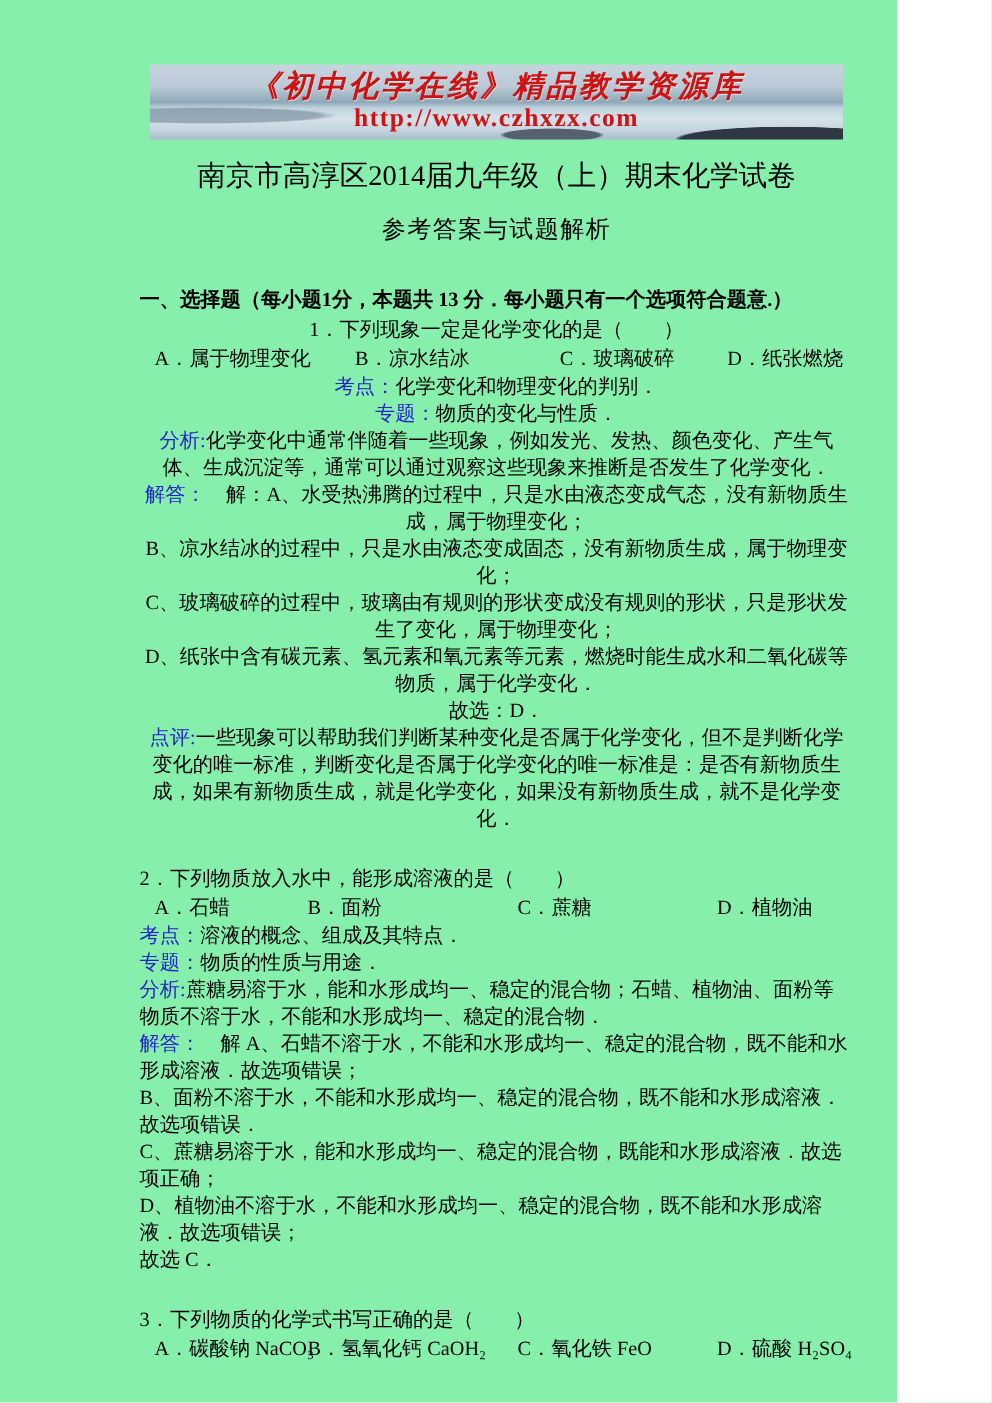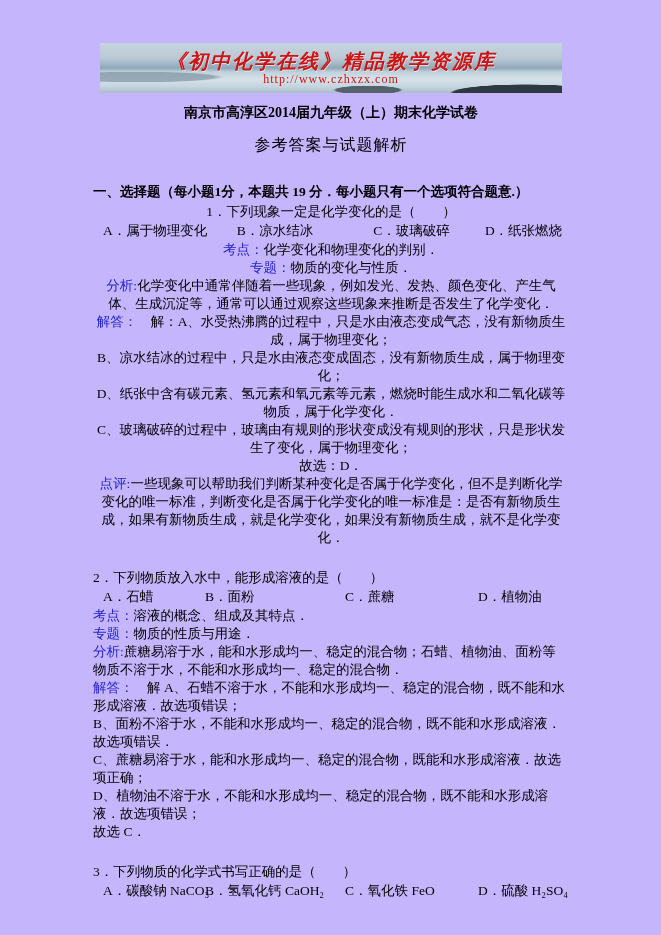--- a/index.html
+++ b/index.html
@@ -1,19 +1,19 @@
 <!DOCTYPE html>
 <html style="--banner-red: #cc1414; --label-blue: #2424c8;"><head>
 <meta charset="utf-8">
 <style>
   html,body{margin:0;padding:0;background:#ffffff;}
   .page{
     position:relative;
-    width:661px;height:935px;
-    background:#c4b5fd;
+    width:598px;height:935px;
+    background:#86efac;
     overflow:hidden;
     font-family:"Liberation Serif","DejaVu Serif",serif;
     color:#000;
   }
   
   .banner{
     position:absolute;left:100px;top:43px;
     width:462px;height:50px;
   }
   .banner-art{
@@ -31,33 +31,33 @@
   }
   .banner-title{
     color:var(--banner-red,#cc1414);
     font-weight:bold;font-style:italic;
     font-size:20px;letter-spacing:2px;
     text-shadow:0.5px 0.5px 0 rgba(255,255,255,.6);
     white-space:nowrap;
   }
   .banner-url{
     color:var(--banner-red,#cc1414);
-    font-weight:normal;
-    font-size:12px;letter-spacing:1px;
+    font-weight:bold;
+    font-size:17px;letter-spacing:1px;
     margin-top:1px;
     text-decoration:none;
     white-space:nowrap;
   }
   
   .content{
     position:absolute;left:93px;top:96px;width:476px;
   }
   .doc-title{
     margin:8px 0 0;
-    font-size:14px;font-weight:bold;text-align:center;
+    font-size:19px;font-weight:normal;text-align:center;
   }
   .doc-subtitle{
     margin:13px 0 0;
     font-size:16px;font-weight:normal;text-align:center;letter-spacing:1px;
   }
   .section-heading{
     margin:27px 0 0;
     font-size:13.5px;font-weight:bold;line-height:18px;
   }
   p.blk,p.stem{
@@ -85,37 +85,37 @@
       <span class="banner-title">《初中化学在线》精品教学资源库</span>
       <a class="banner-url" href="#">http://www.czhxzx.com</a>
     </div>
   </div>
 
   <div class="content">
 
     <div class="doc-title">南京市高淳区2014届九年级（上）期末化学试卷</div>
     <div class="doc-subtitle">参考答案与试题解析</div>
 
-    <div class="section-heading">一、选择题（每小题1分，本题共 19 分．每小题只有一个选项符合题意.）</div>
+    <div class="section-heading">一、选择题（每小题1分，本题共 13 分．每小题只有一个选项符合题意.）</div>
 
     <div class="q first">
       <p class="stem">1．下列现象一定是化学变化的是（　　）</p>
       <div class="opts">
         <span>A．属于物理变化</span>
         <span>B．凉水结冰</span>
         <span>C．玻璃破碎</span>
         <span>D．纸张燃烧</span>
       </div>
       <p class="blk"><span class="lbl">考点：</span><span>化学变化和物理变化的判别．</span></p>
       <p class="blk"><span class="lbl">专题：</span><span>物质的变化与性质．</span></p>
       <p class="blk"><span class="lbl">分析:</span><span>化学变化中通常伴随着一些现象，例如发光、发热、颜色变化、产生气体、生成沉淀等，通常可以通过观察这些现象来推断是否发生了化学变化．</span></p>
       <p class="blk"><span class="lbl">解答：</span><span>　解：A、水受热沸腾的过程中，只是水由液态变成气态，没有新物质生成，属于物理变化；</span></p>
       <p class="blk"><span class="lbl"></span><span>B、凉水结冰的过程中，只是水由液态变成固态，没有新物质生成，属于物理变化；</span></p>
+      <p class="blk"><span class="lbl"></span><span>C、玻璃破碎的过程中，玻璃由有规则的形状变成没有规则的形状，只是形状发生了变化，属于物理变化；</span></p>
       <p class="blk"><span class="lbl"></span><span>D、纸张中含有碳元素、氢元素和氧元素等元素，燃烧时能生成水和二氧化碳等物质，属于化学变化．</span></p>
-      <p class="blk"><span class="lbl"></span><span>C、玻璃破碎的过程中，玻璃由有规则的形状变成没有规则的形状，只是形状发生了变化，属于物理变化；</span></p>
       <p class="blk"><span class="lbl"></span><span>故选：D．</span></p>
       <p class="blk"><span class="lbl">点评:</span><span>一些现象可以帮助我们判断某种变化是否属于化学变化，但不是判断化学变化的唯一标准，判断变化是否属于化学变化的唯一标准是：是否有新物质生成，如果有新物质生成，就是化学变化，如果没有新物质生成，就不是化学变化．</span></p>
     </div>
 
     <div class="q">
       <p class="stem">2．下列物质放入水中，能形成溶液的是（　　）</p>
       <div class="opts">
         <span>A．石蜡</span>
         <span>B．面粉</span>
         <span>C．蔗糖</span>

